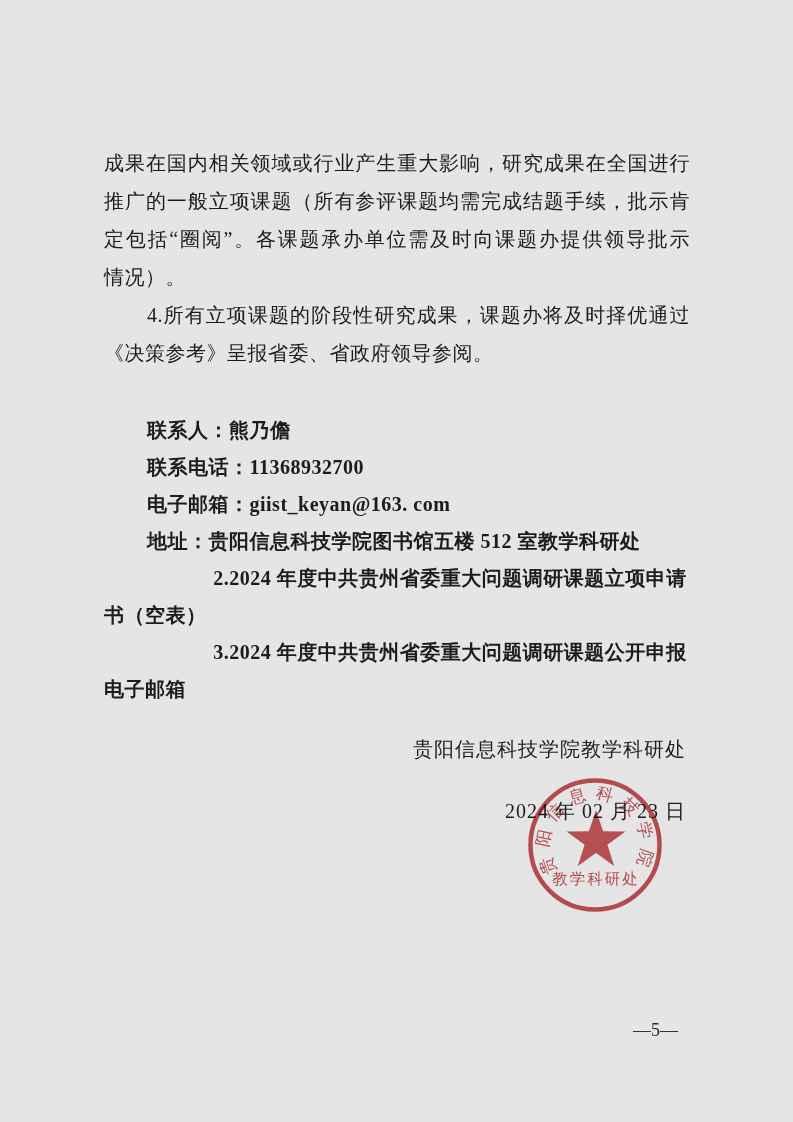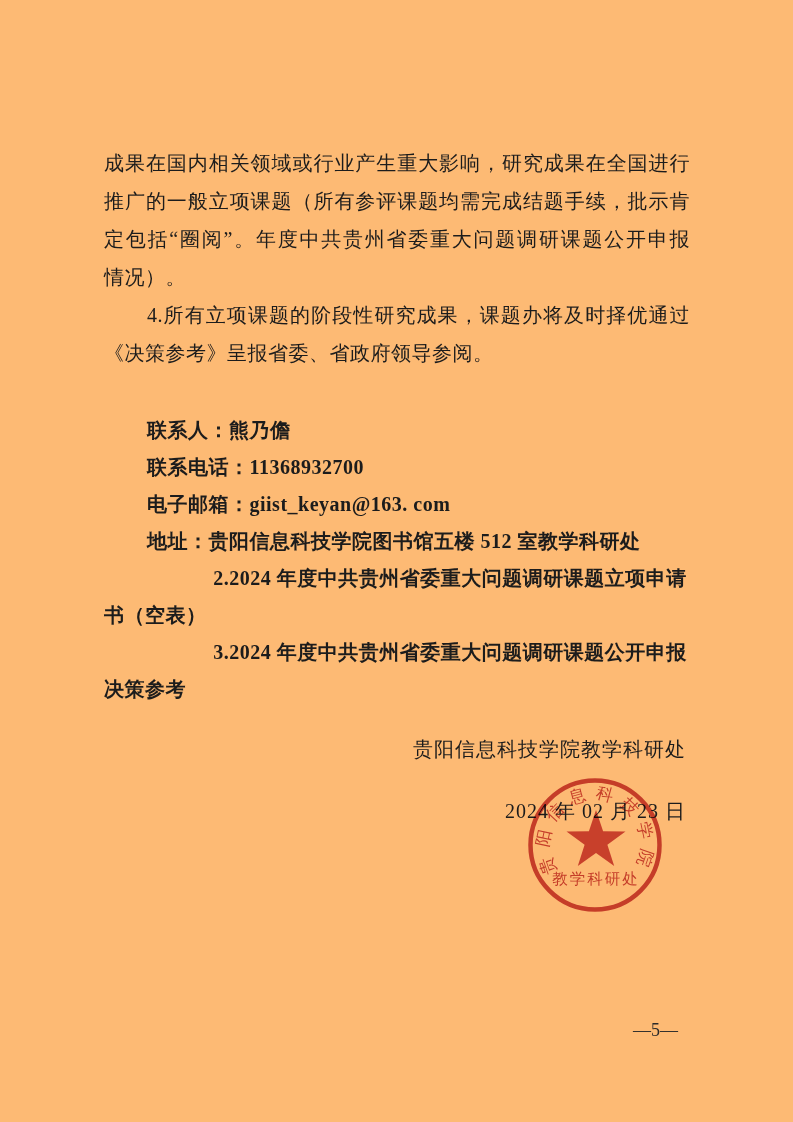--- a/index.html
+++ b/index.html
@@ -1,20 +1,20 @@
 <!DOCTYPE html>
 <html><head>
 <meta charset="utf-8">
 <style>
   html, body { margin: 0; padding: 0; background: #ffffff; }
   .page {
     position: relative;
     width: 793px;
     height: 1122px;
-    background: #fdba74;
+    background: #e5e5e5;
     overflow: hidden;
     font-family: "Liberation Serif", "DejaVu Serif", serif;
     color: #1c1c1c;
   }
   .block { position: absolute; left: 104px; width: 586px; }
   .line {
     font-size: 20px;
     line-height: 38px;
     white-space: pre-wrap;
     letter-spacing: 0.5px;
@@ -63,35 +63,35 @@
   }
 </style>
 </head>
 <body>
 
 <div class="page">
 
   <div class="block body-block">
     <div class="line fill">成果在国内相关领域或行业产生重大影响，研究成果在全国进行</div>
     <div class="line fill">推广的一般立项课题（所有参评课题均需完成结题手续，批示肯</div>
-    <div class="line fill">定包括“圈阅”。年度中共贵州省委重大问题调研课题公开申报</div>
+    <div class="line fill">定包括“圈阅”。各课题承办单位需及时向课题办提供领导批示</div>
     <div class="line">情况）。</div>
     <div class="line fill indent-2">4.所有立项课题的阶段性研究成果，课题办将及时择优通过</div>
     <div class="line">《决策参考》呈报省委、省政府领导参阅。</div>
   </div>
 
   <div class="block contact-block">
     <div class="line indent-2">联系人：熊乃儋</div>
     <div class="line indent-2">联系电话：11368932700</div>
     <div class="line indent-2">电子邮箱：giist_keyan@163. com</div>
     <div class="line indent-2">地址：贵阳信息科技学院图书馆五楼 512 室教学科研处</div>
     <div class="line indent-5">2.2024 年度中共贵州省委重大问题调研课题立项申请</div>
     <div class="line">书（空表）</div>
     <div class="line indent-5">3.2024 年度中共贵州省委重大问题调研课题公开申报</div>
-    <div class="line">决策参考</div>
+    <div class="line">电子邮箱</div>
   </div>
 
   <div class="block sig-org">贵阳信息科技学院教学科研处</div>
   <div class="block sig-date">2024 年 02 月 23 日</div>
 
   <svg class="stamp" viewBox="0 0 140 140" xmlns="http://www.w3.org/2000/svg">
     <circle cx="70" cy="70" r="64.5" fill="none" stroke="#bf3b40" stroke-width="4.5"></circle>
     <polygon fill="#c34146" points="71,35 78.1,56.3 100.5,56.4 82.4,69.7 89.2,91.1 71,78 52.8,91.1 59.6,69.7 41.5,56.4 63.9,56.3"></polygon>
     <defs>
       <path id="sealArc" d="M 40.4 105.2 A 46 46 0 1 1 99.6 105.2" fill="none"></path>

